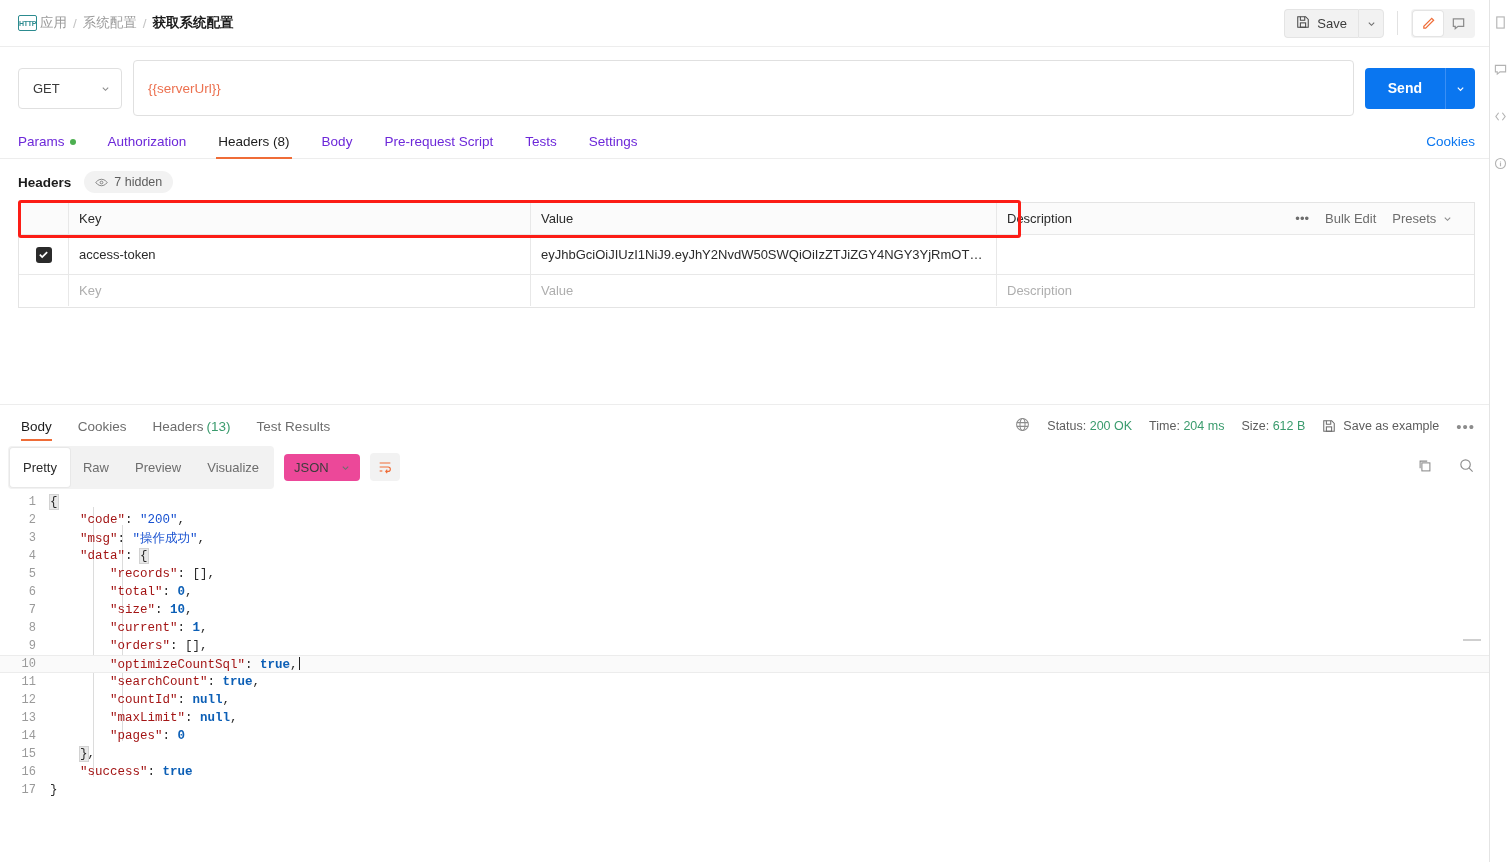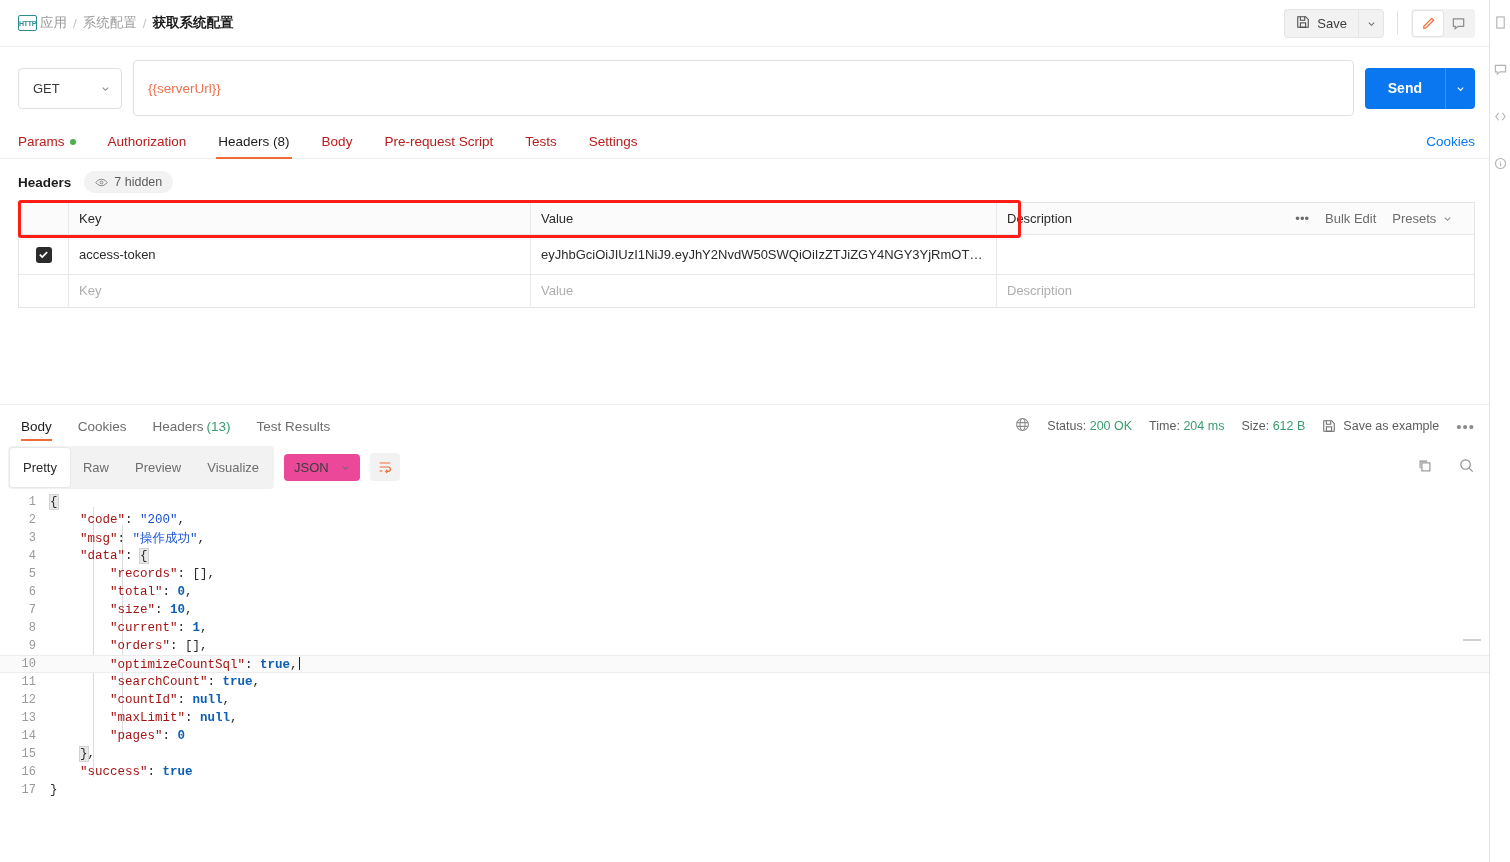--- a/index.html
+++ b/index.html
@@ -84,21 +84,21 @@
     display: flex; align-items: center; justify-content: center; cursor: pointer;
     border-left: 1px solid #3a8ff5;
   }
 
   
   .reqtabs {
     display: flex; align-items: flex-end; padding: 0 14px 0 18px;
     margin-top: 12px; border-bottom: 1px solid #ededed; position: relative;
   }
   .rtab {
-    font-size: 13.5px; color: #b91c1c; padding: 6px 0 9px; margin-right: 32px;
+    font-size: 13.5px; color: #6d28d9; padding: 6px 0 9px; margin-right: 32px;
     cursor: pointer; position: relative; display: flex; align-items: center; gap: 5px;
   }
   .rtab.active { color: #1c1c1c; }
   .rtab.active::after {
     content: ""; position: absolute; left: -2px; right: -2px; bottom: -1px;
     height: 2px; background: #ef6c37;
   }
   .greendot { width: 6px; height: 6px; border-radius: 50%; background: #4caf50; display: inline-block; }
   .cookies-link { margin-left: auto; color: #0a76f0; font-size: 13.5px; padding-bottom: 9px; cursor: pointer; }
 

